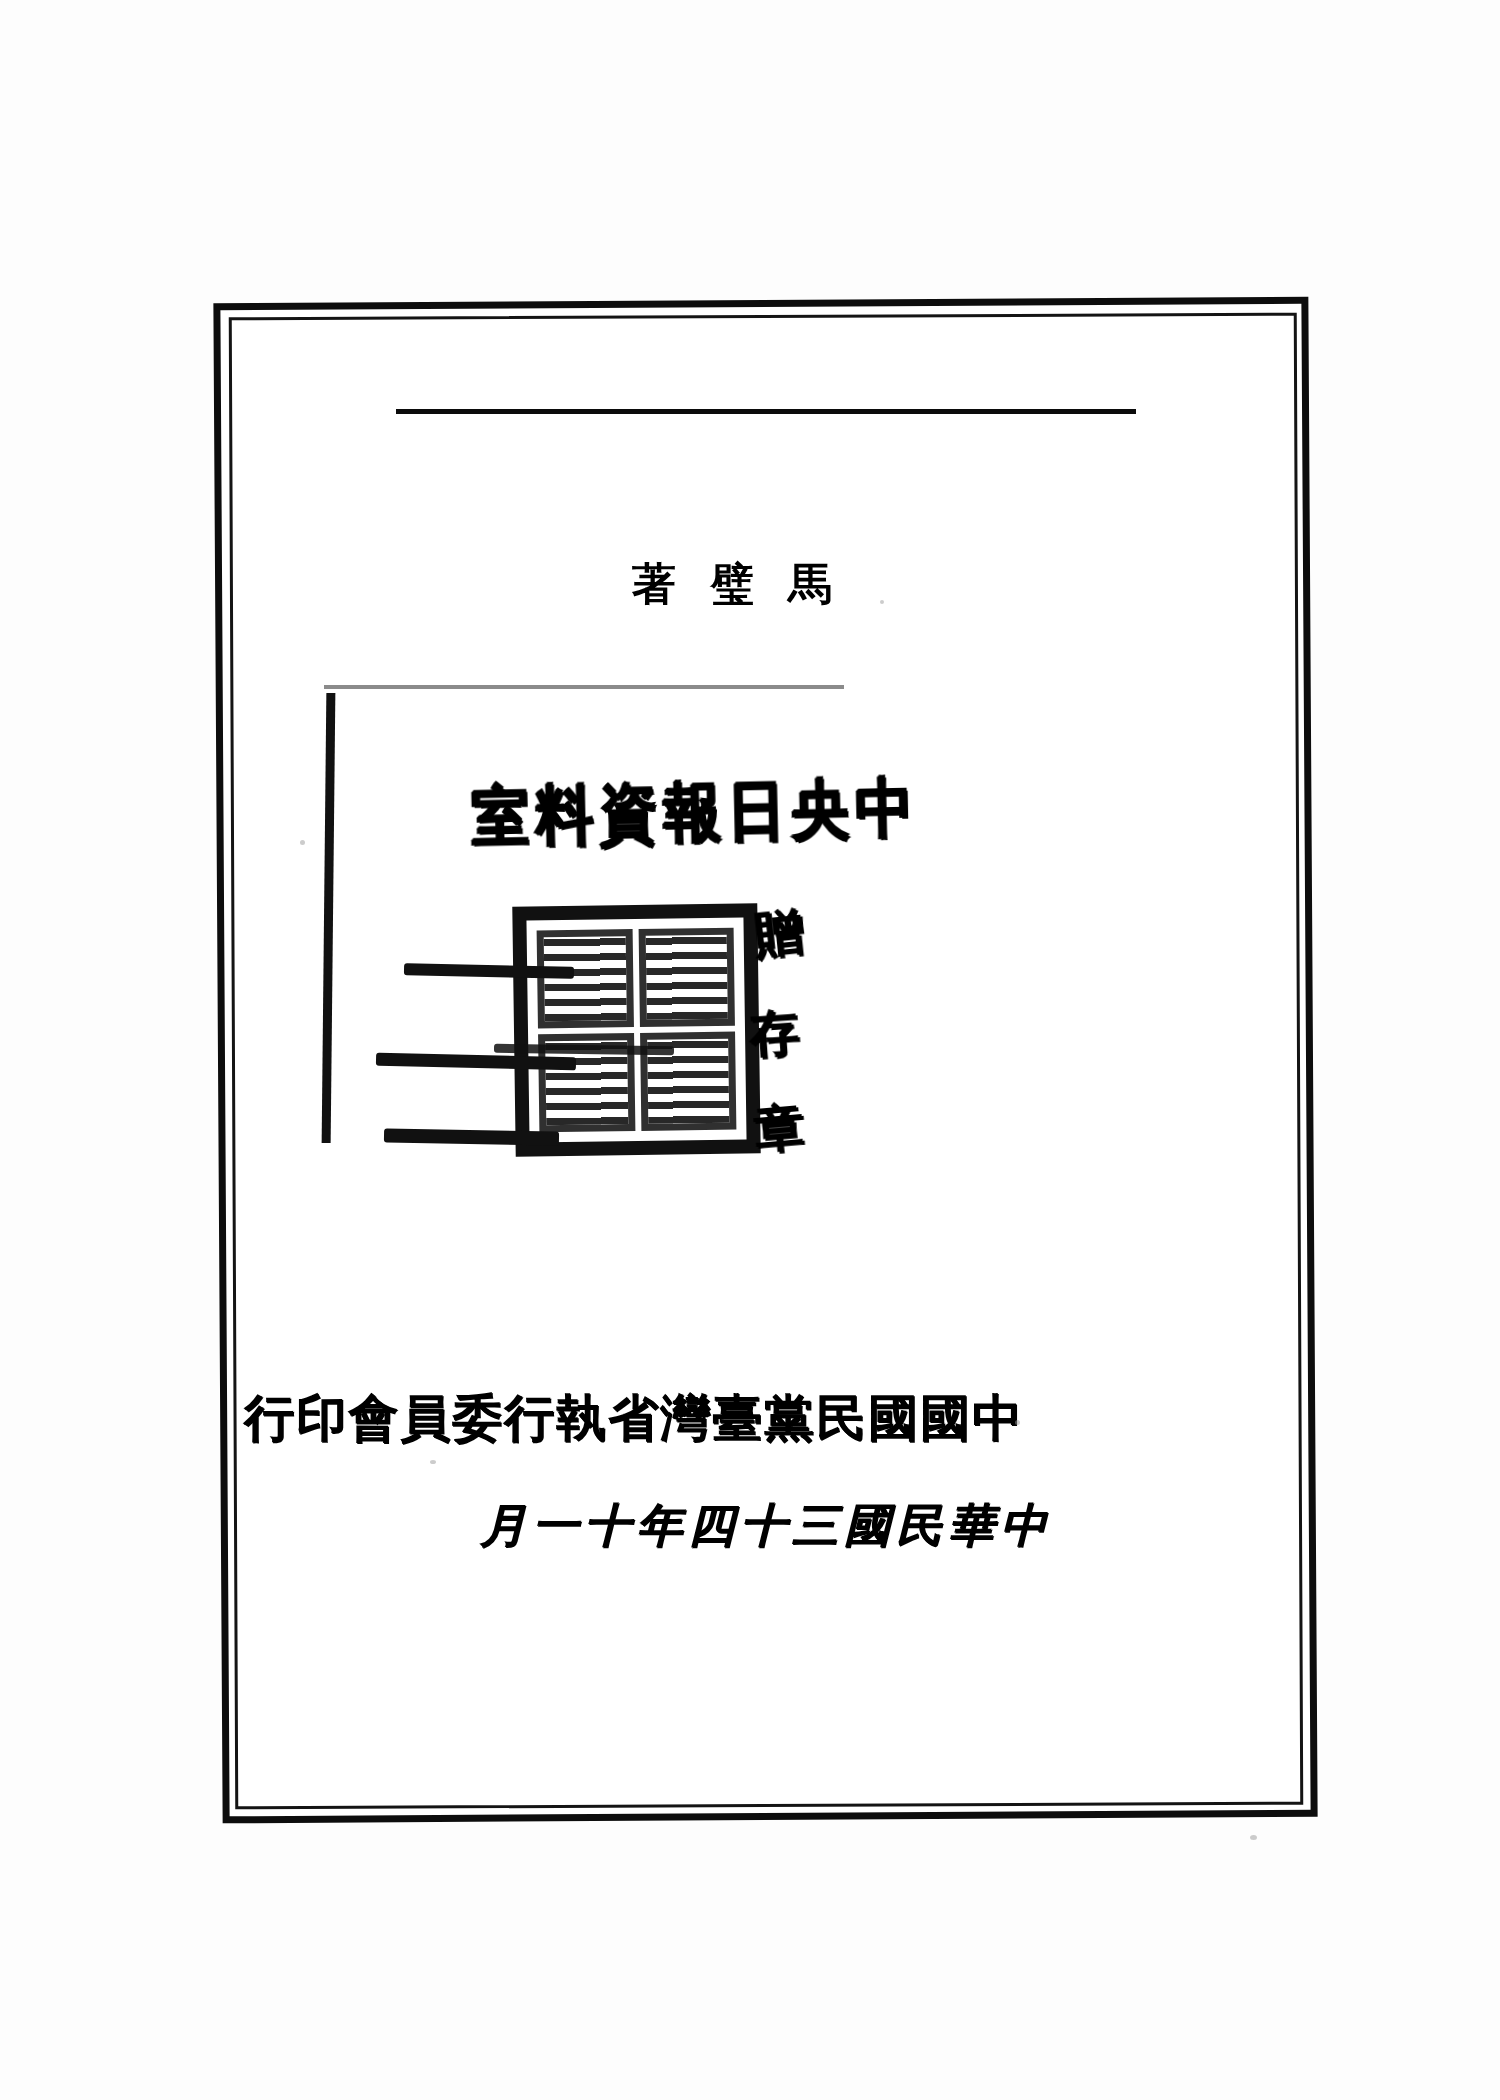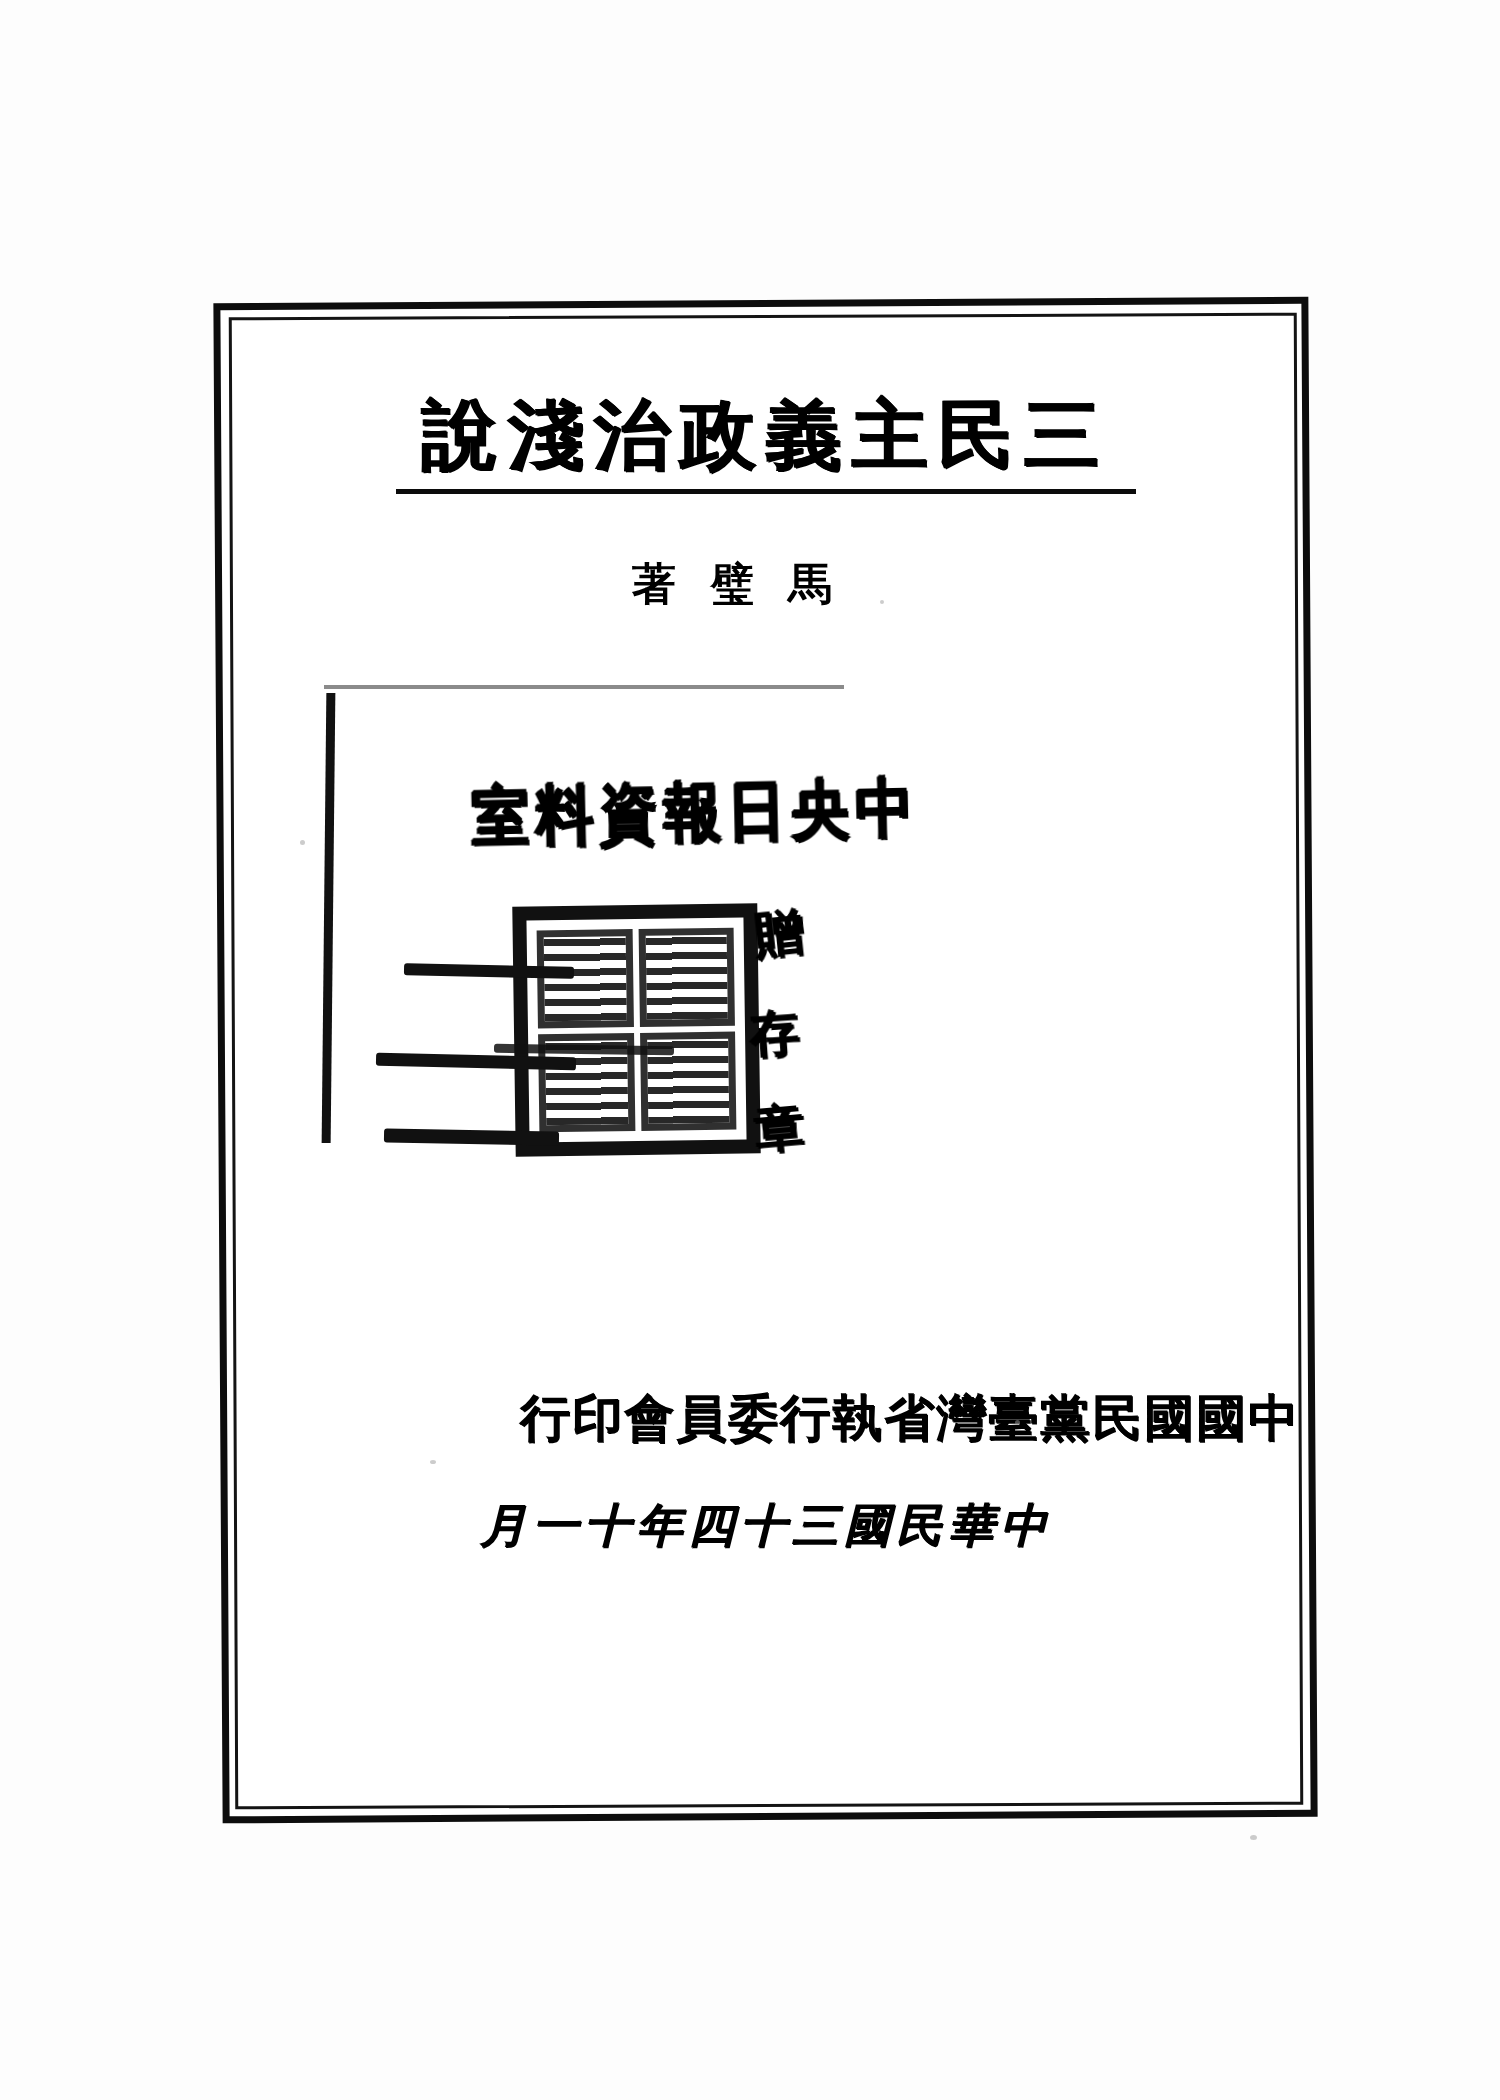--- a/index.html
+++ b/index.html
@@ -189,23 +189,23 @@
   }
   #smear-1 { left: 80px; top: 290px; width: 170px; height: 12px; transform: rotate(1.2deg); }
   #smear-2 { left: 52px; top: 380px; width: 200px; height: 13px; transform: rotate(1.4deg); }
   #smear-3 { left: 60px; top: 455px; width: 175px; height: 14px; transform: rotate(1.1deg); }
   #smear-4 { left: 170px; top: 370px; width: 180px; height: 9px; transform: rotate(0.8deg); opacity:.85;}
 
   
   #publisher-block {
     position: absolute;
     top: 1070px;
-    left: 0;
-    width: 1068px;
-    text-align: right;
+    left: 12px;
+    width: 1068px;
+    text-align: left;
   }
   #publisher-line {
     font-size: 50px;
     letter-spacing: 2px;
     direction: rtl;
     unicode-bidi: bidi-override;
     text-shadow: 1px 1px 0 #000;
   }
 
   
@@ -237,21 +237,20 @@
 <body>
 
 <div id="scan-page">
 
   <div id="cover-frame-outer"></div>
   <div id="cover-frame-inner"></div>
 
   <div id="cover-content">
 
     <div id="title-block">
-      <div id="book-title" class="cjk">三民主義政治淺說</div>
       <div id="title-rule"></div>
     </div>
 
     <div id="author-block">
       <div id="author-line" class="cjk">馬璧著</div>
     </div>
 
     <div id="seal-area">
       <div id="seal-left-stroke"></div>
       <div id="seal-top-stroke"></div>

